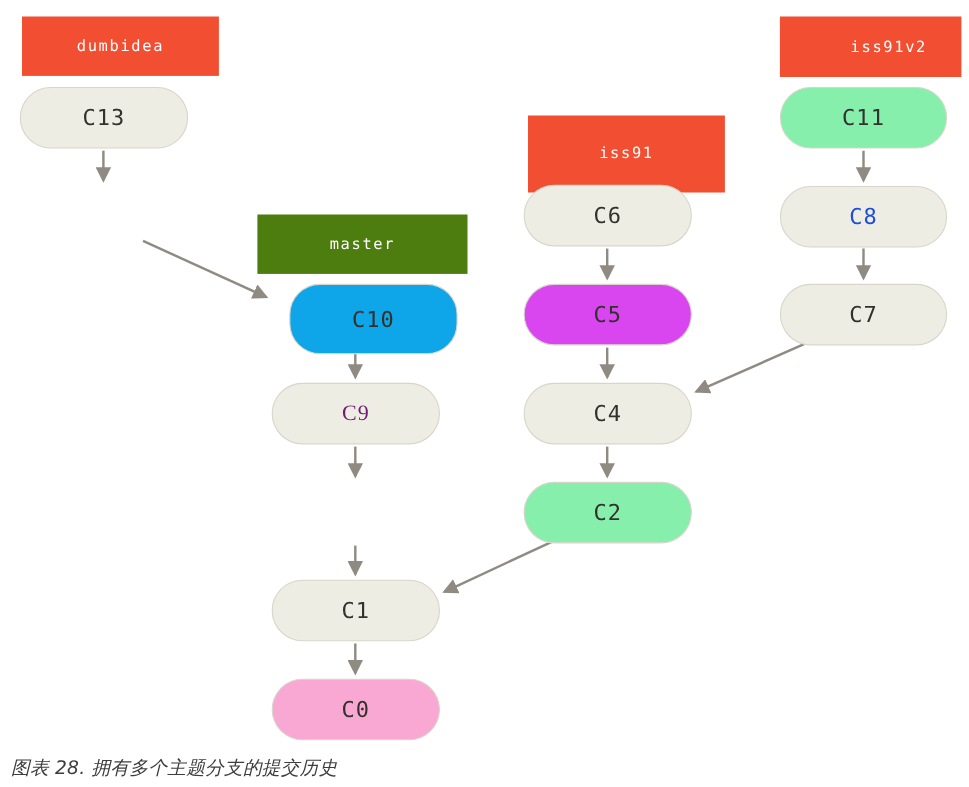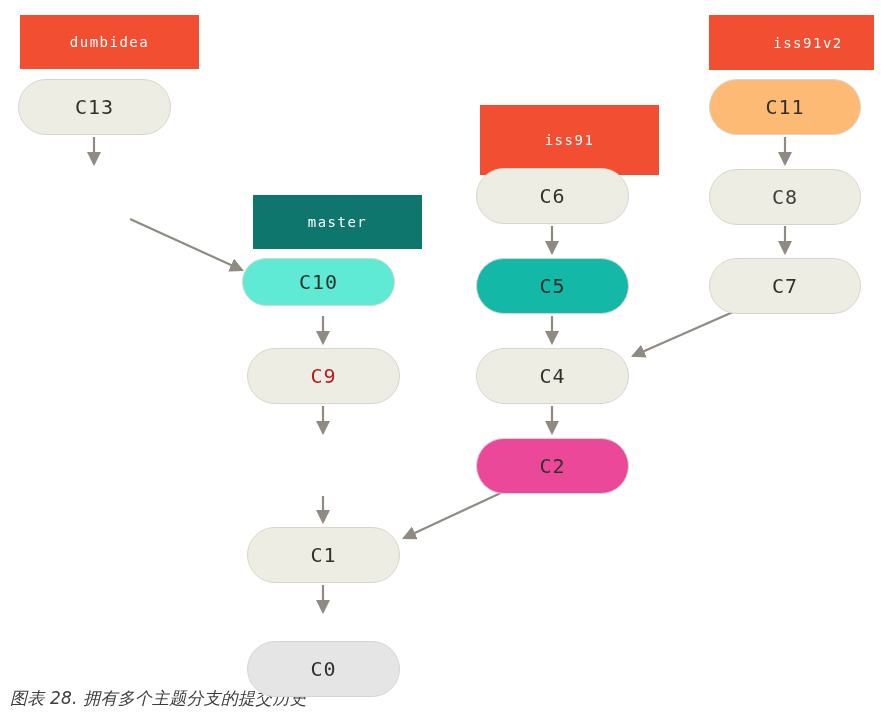--- a/index.html
+++ b/index.html
@@ -75,28 +75,28 @@
       <line x1="552" y1="226" x2="552" y2="253" stroke="#8f8a82" stroke-width="2.2" marker-end="url(#arrowhead)"></line>
       <line x1="552" y1="316" x2="552" y2="343" stroke="#8f8a82" stroke-width="2.2" marker-end="url(#arrowhead)"></line>
       <line x1="552" y1="406" x2="552" y2="433" stroke="#8f8a82" stroke-width="2.2" marker-end="url(#arrowhead)"></line>
       <line x1="505" y1="491" x2="404" y2="538" stroke="#8f8a82" stroke-width="2.2" marker-end="url(#arrowhead)"></line>
       <line x1="785" y1="137" x2="785" y2="164" stroke="#8f8a82" stroke-width="2.2" marker-end="url(#arrowhead)"></line>
       <line x1="785" y1="226" x2="785" y2="253" stroke="#8f8a82" stroke-width="2.2" marker-end="url(#arrowhead)"></line>
       <line x1="733" y1="312" x2="633" y2="356" stroke="#8f8a82" stroke-width="2.2" marker-end="url(#arrowhead)"></line>
     </svg>
   <div class="figure-caption" id="caption" style="color: rgb(61, 61, 61);">图表 28. 拥有多个主题分支的提交历史</div>
 <div class="branch-label" style="left: 20px; top: 15px; width: 179px; height: 54px; background: rgb(241, 78, 50); color: rgb(255, 255, 255);">dumbidea</div>
-    <div class="branch-label" style="left: 253px; top: 195px; width: 169px; height: 54px; background: #0f766e; color: rgb(255, 255, 255);">master</div>
+    <div class="branch-label" style="left: 234px; top: 195px; width: 191px; height: 54px; background: #4d7c0f; color: rgb(255, 255, 255);">master</div>
     <div class="branch-label" style="left: 480px; top: 105px; width: 179px; height: 70px; background: rgb(241, 78, 50); color: rgb(255, 255, 255);">iss91</div>
     <div class="branch-label" style="left: 709px; top: 15px; width: 165px; height: 55px; background: rgb(241, 78, 50); color: rgb(255, 255, 255); padding-left: 33px;">iss91v2</div>
     <div class="commit-node" style="left: 18px; top: 79px; width: 153px; height: 56px; background: rgb(238, 237, 228); border-color: rgb(216, 214, 202); color: rgb(51, 49, 45);">C13</div>
-    <div class="commit-node" style="left: 242px; top: 258px; width: 153px; height: 48px; background: #5eead4; border-color: rgb(216, 214, 202); color: rgb(51, 49, 45);">C10</div>
-    <div class="commit-node" style="left: 247px; top: 348px; width: 153px; height: 56px; background: rgb(238, 237, 228); border-color: rgb(216, 214, 202); color: #b91c1c;">C9</div>
+    <div class="commit-node" style="left: 263px; top: 258px; width: 153px; height: 64px; background: #0ea5e9; border-color: rgb(216, 214, 202); color: rgb(51, 49, 45);">C10</div>
+    <div class="commit-node" style="left: 247px; top: 348px; width: 153px; height: 56px; background: rgb(238, 237, 228); border-color: rgb(216, 214, 202); color: #701a75; font-family: Liberation Serif, serif;">C9</div>
     <div class="commit-node" style="left: 247px; top: 527px; width: 153px; height: 56px; background: rgb(238, 237, 228); border-color: rgb(216, 214, 202); color: rgb(51, 49, 45);">C1</div>
-    <div class="commit-node" style="left: 247px; top: 617px; width: 153px; height: 56px; background: #e5e5e5; border-color: rgb(216, 214, 202); color: rgb(51, 49, 45); margin-top: 24px;">C0</div>
+    <div class="commit-node" style="left: 247px; top: 617px; width: 153px; height: 56px; background: #f9a8d4; border-color: rgb(216, 214, 202); color: rgb(51, 49, 45);">C0</div>
     <div class="commit-node" style="left: 476px; top: 168px; width: 153px; height: 56px; background: rgb(238, 237, 228); border-color: rgb(216, 214, 202); color: rgb(51, 49, 45);">C6</div>
-    <div class="commit-node" style="left: 476px; top: 258px; width: 153px; height: 56px; background: #14b8a6; border-color: rgb(216, 214, 202); color: rgb(51, 49, 45);">C5</div>
+    <div class="commit-node" style="left: 476px; top: 258px; width: 153px; height: 56px; background: #d946ef; border-color: rgb(216, 214, 202); color: rgb(51, 49, 45);">C5</div>
     <div class="commit-node" style="left: 476px; top: 348px; width: 153px; height: 56px; background: rgb(238, 237, 228); border-color: rgb(216, 214, 202); color: rgb(51, 49, 45);">C4</div>
-    <div class="commit-node" style="left: 476px; top: 438px; width: 153px; height: 56px; background: #ec4899; border-color: rgb(216, 214, 202); color: rgb(51, 49, 45);">C2</div>
-    <div class="commit-node" style="left: 709px; top: 79px; width: 152px; height: 56px; background: #fdba74; border-color: rgb(216, 214, 202); color: rgb(51, 49, 45);">C11</div>
-    <div class="commit-node" style="left: 709px; top: 169px; width: 152px; height: 56px; background: rgb(238, 237, 228); border-color: rgb(216, 214, 202); color: #404040;">C8</div>
+    <div class="commit-node" style="left: 476px; top: 438px; width: 153px; height: 56px; background: #86efac; border-color: rgb(216, 214, 202); color: rgb(51, 49, 45);">C2</div>
+    <div class="commit-node" style="left: 709px; top: 79px; width: 152px; height: 56px; background: #86efac; border-color: rgb(216, 214, 202); color: rgb(51, 49, 45);">C11</div>
+    <div class="commit-node" style="left: 709px; top: 169px; width: 152px; height: 56px; background: rgb(238, 237, 228); border-color: rgb(216, 214, 202); color: #1d4ed8;">C8</div>
     <div class="commit-node" style="left: 709px; top: 258px; width: 152px; height: 56px; background: rgb(238, 237, 228); border-color: rgb(216, 214, 202); color: rgb(51, 49, 45);">C7</div>
   </div>
 
 </body></html>

